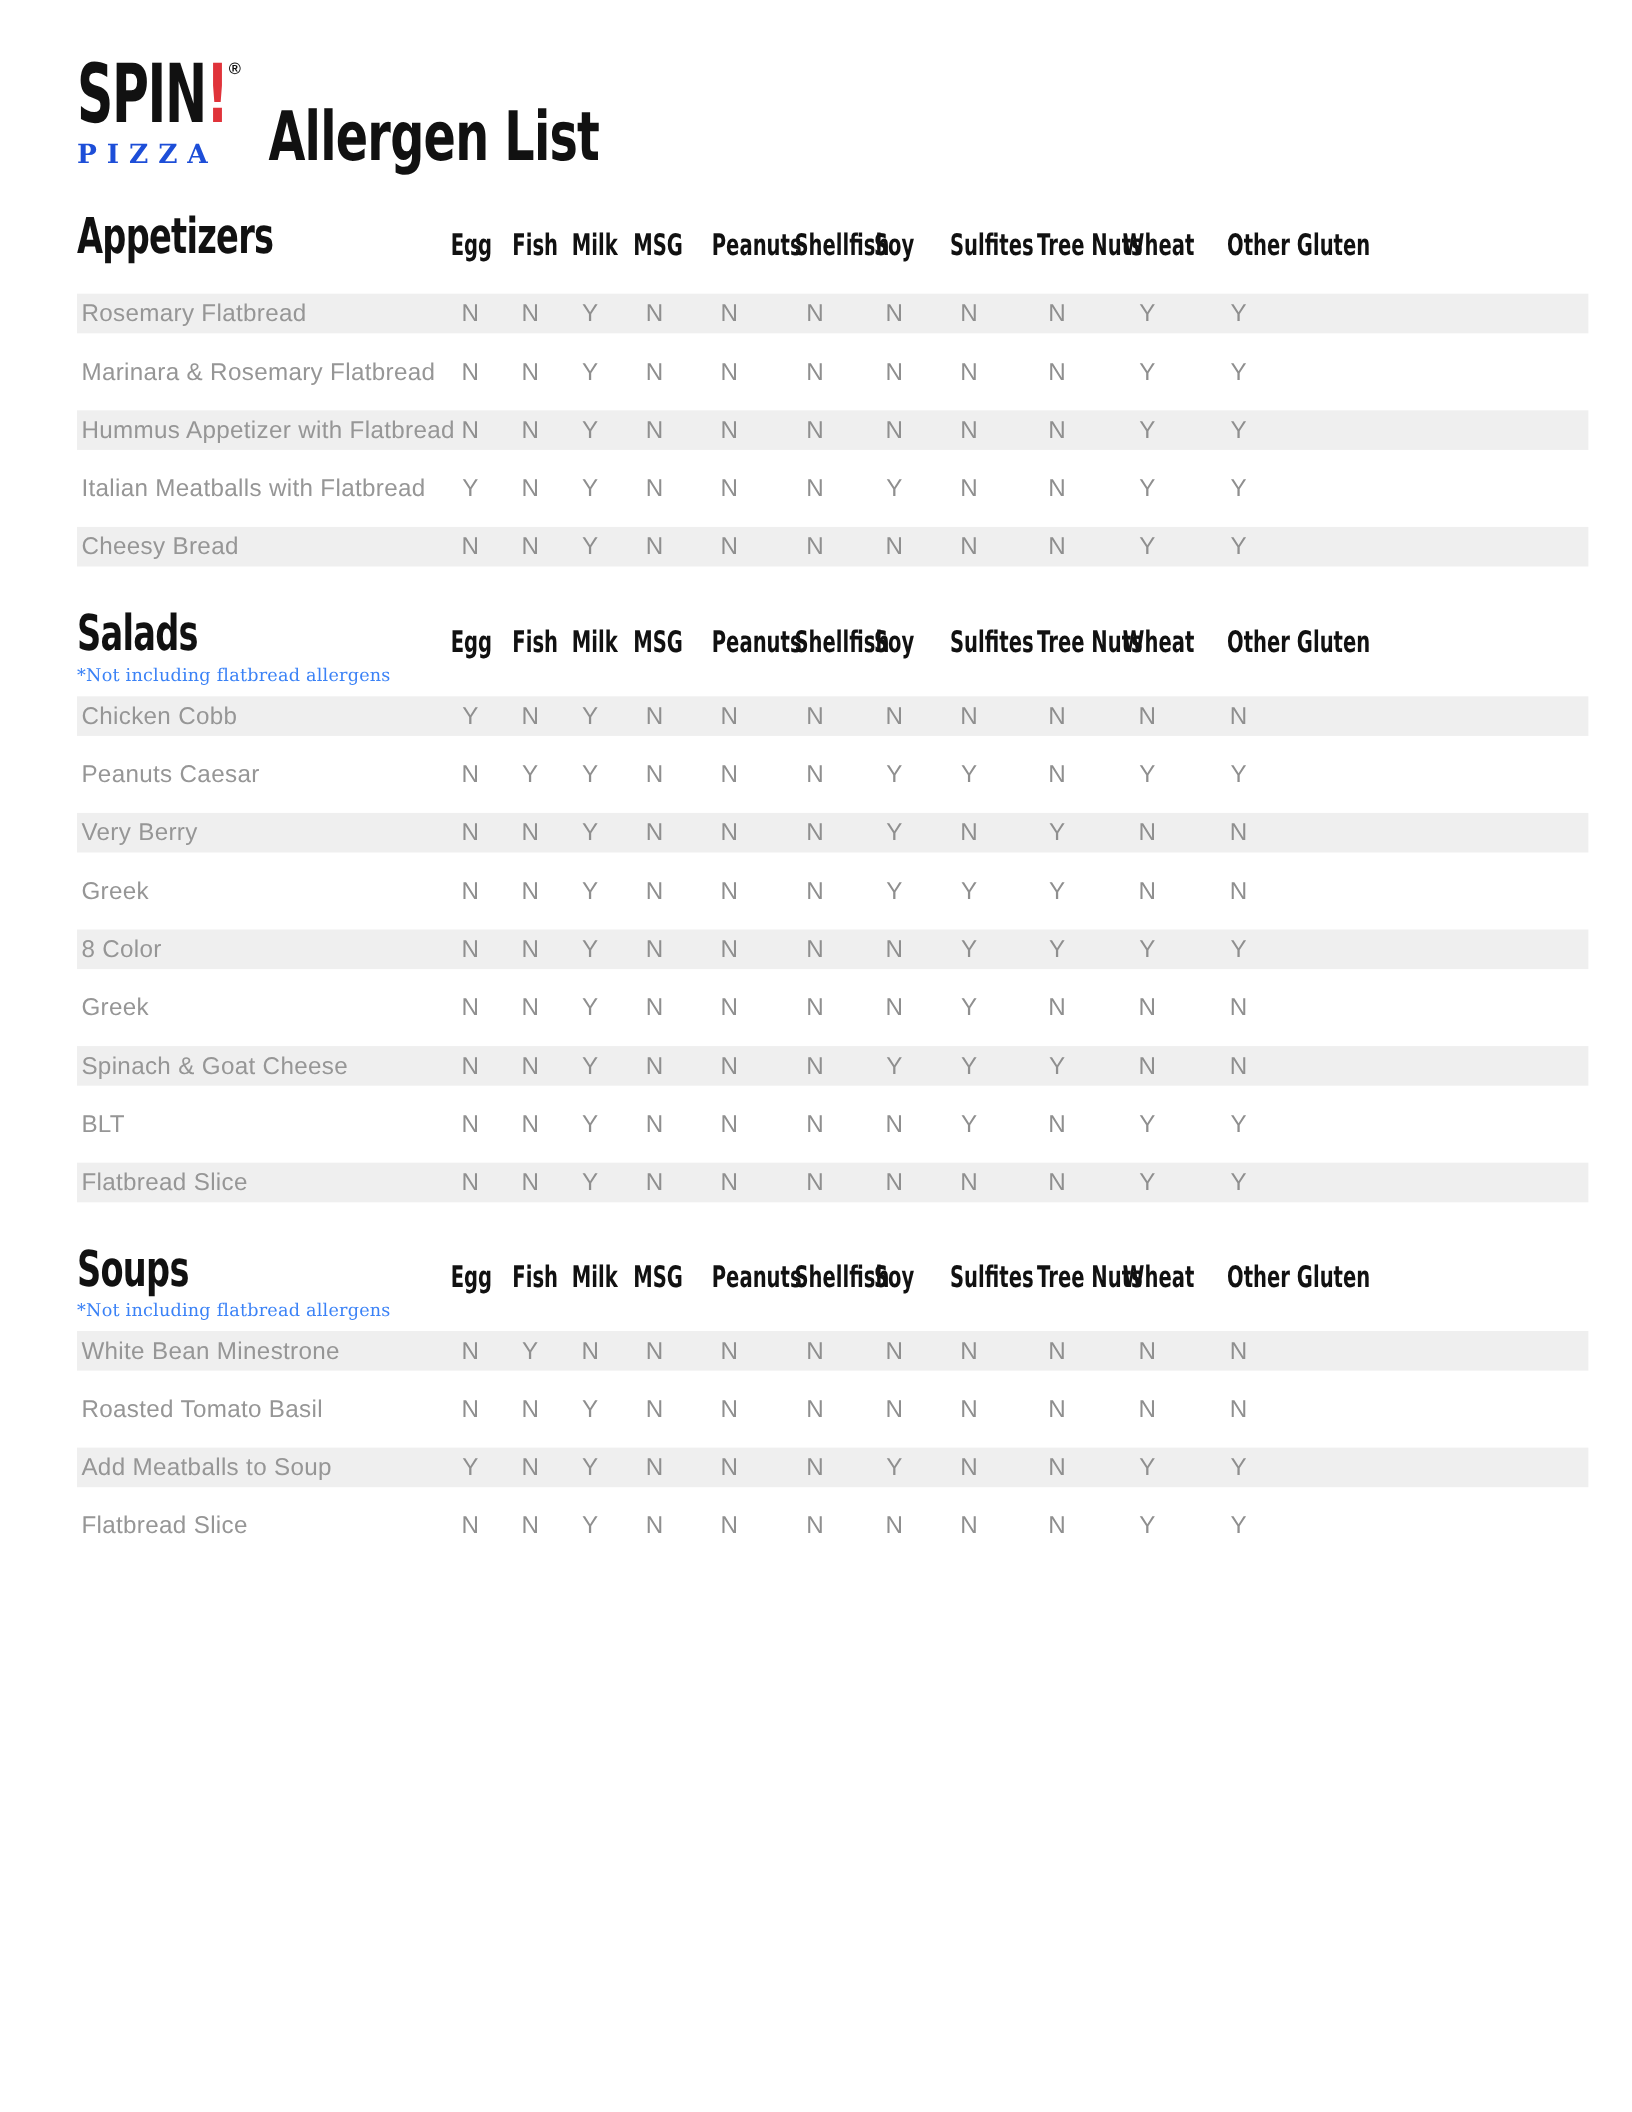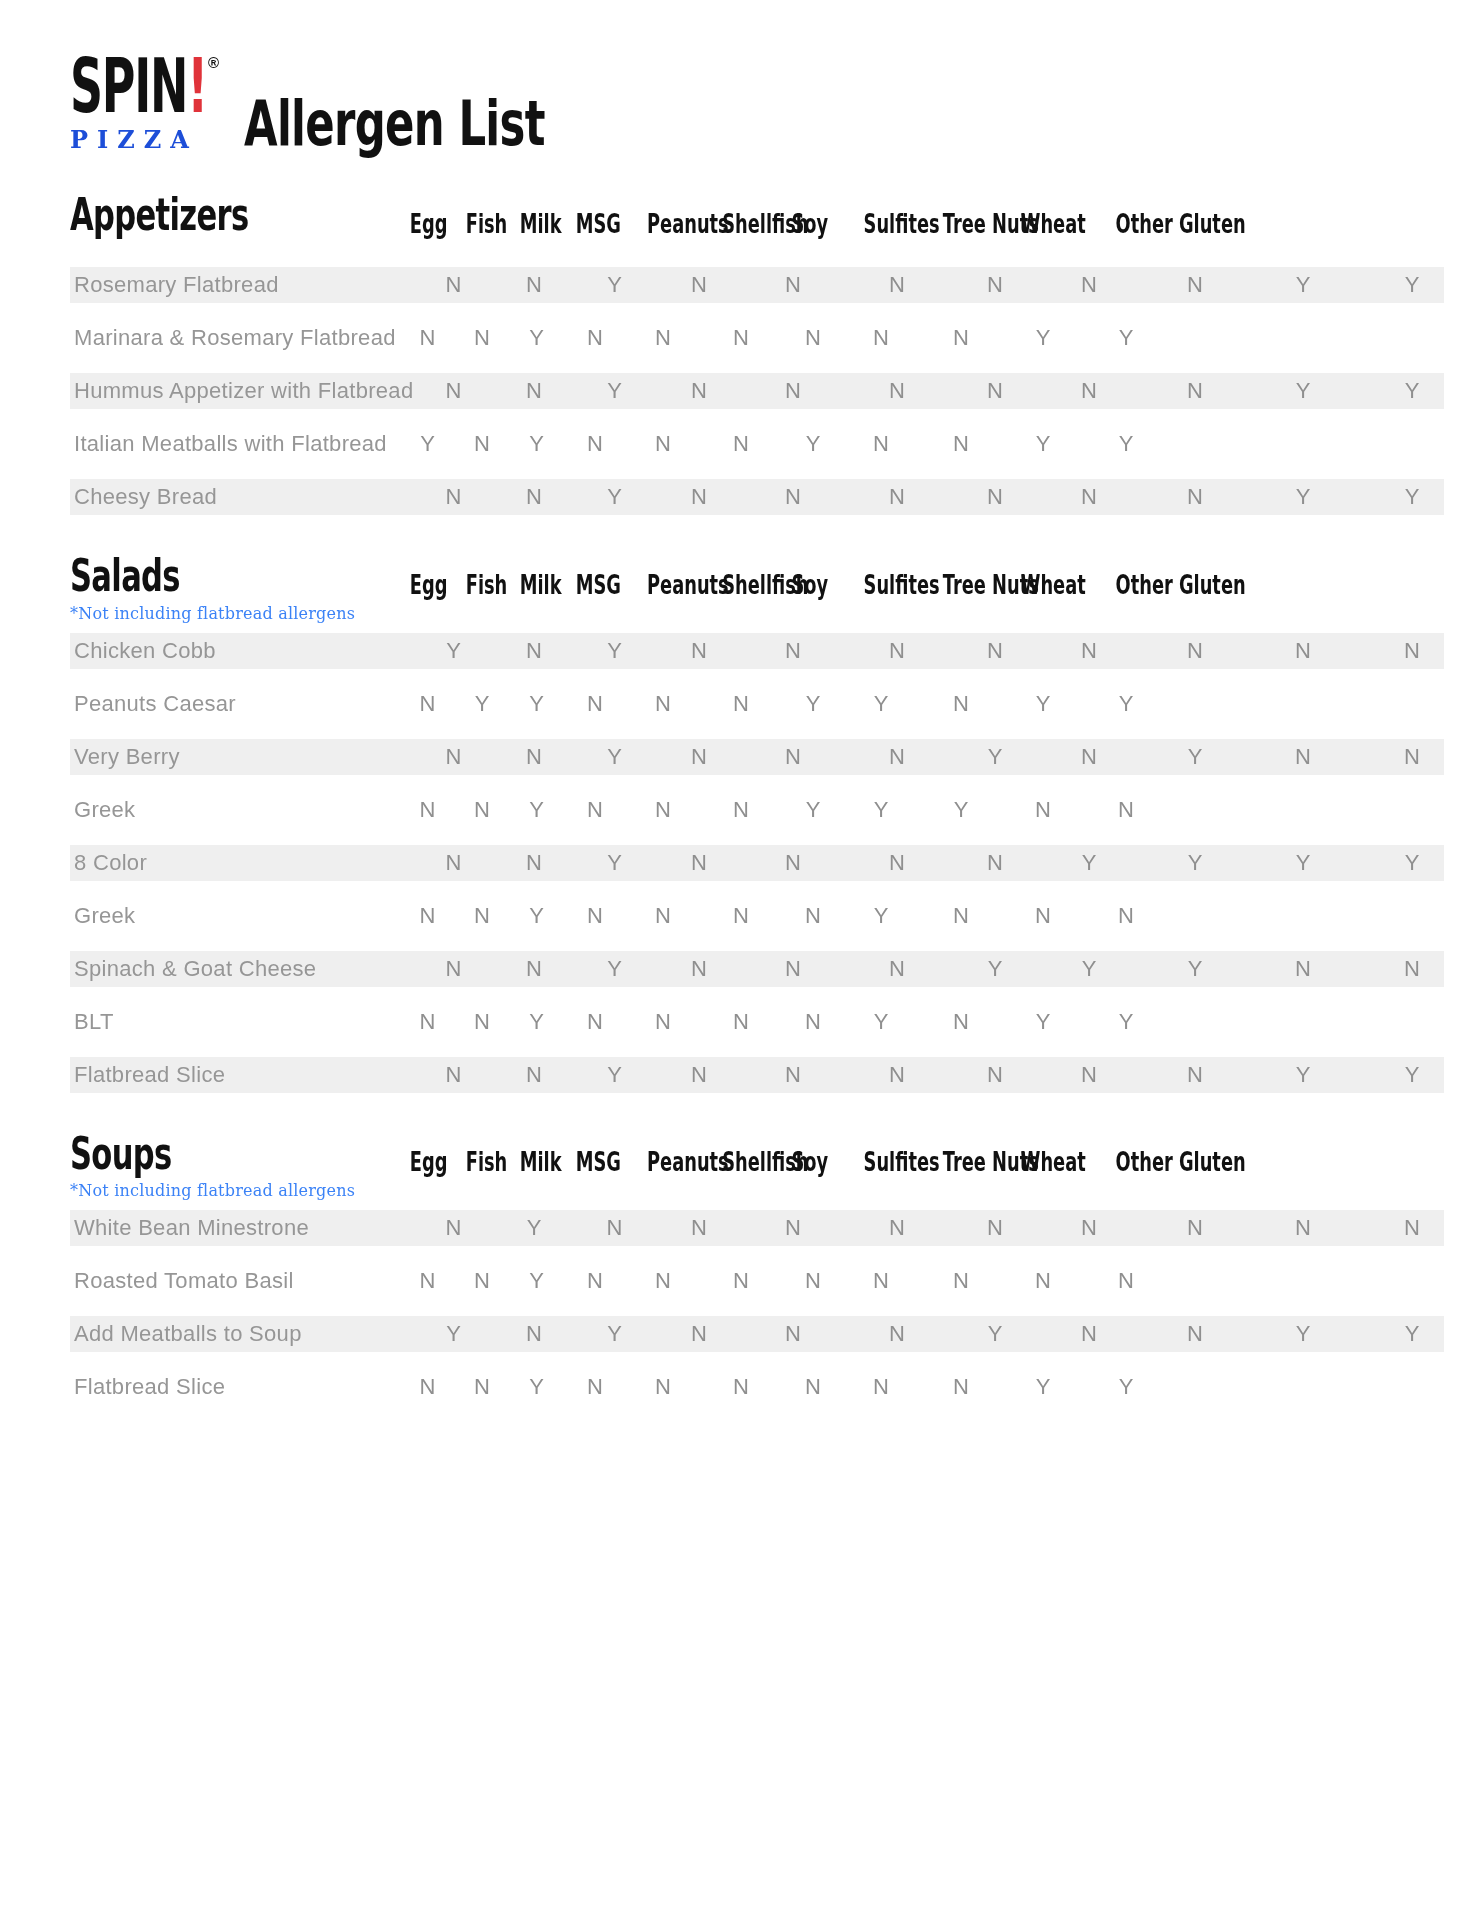--- a/index.html
+++ b/index.html
@@ -71,39 +71,39 @@
 
   .header-row { align-items: end; margin-bottom: 30px; }
   .title-cell { align-self: end; }
   .section-title {
     font-size: 45px;
     line-height: 0.95;
     letter-spacing: -1px;
     transform: scaleX(0.68);
     transform-origin: left bottom;
   }
-  .col-head { overflow: visible; text-decoration: underline; }
+  .col-head { text-align: center; overflow: visible; text-decoration: underline; }
   .col-head .cond {
     font-size: 27px;
     line-height: 1;
     transform: scaleX(0.66);
     transform-origin: center bottom;
   }
 
   .note {
     font-family: "DejaVu Serif", serif;
     font-size: 16px;
     color: #3b82f6;
     letter-spacing: 0.2px;
     margin: -24px 0 10px 0;
   }
 
   .row { height: 36px; margin-bottom: 17px; align-items: center; }
   .rows .row:last-child { margin-bottom: 0; }
-  .striped { background: #efefef; gap: 26px; }
+  .striped { background: #efefef; }
 
   .row-label {
     font-size: 22px;
     color: #969696;
     letter-spacing: 0.3px;
     padding-left: 4px;
     white-space: nowrap;
   }
   .cell {
     text-align: center;

